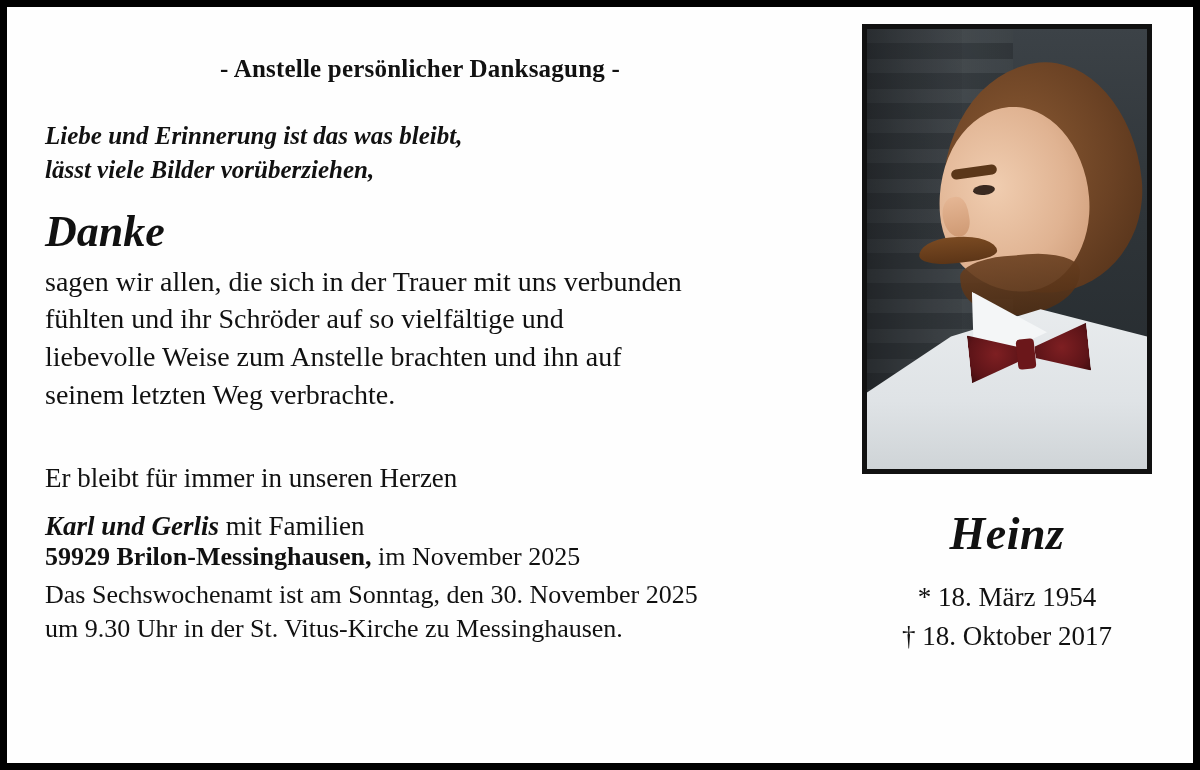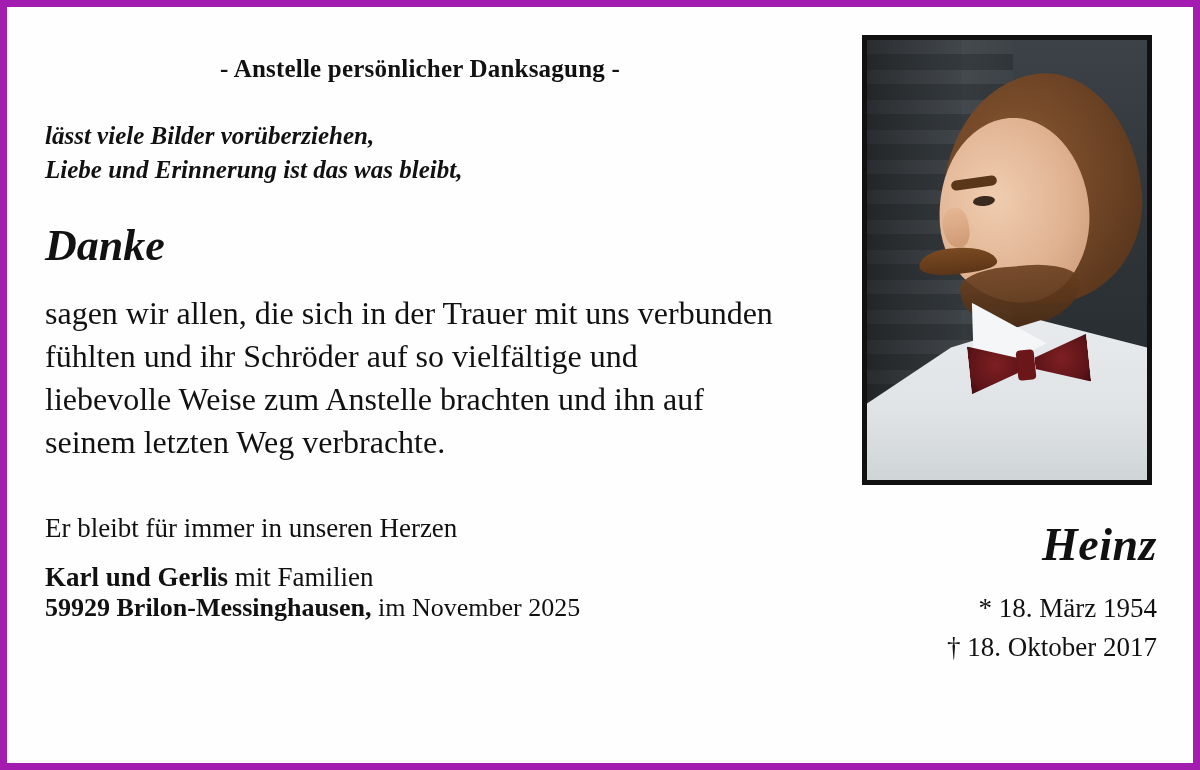--- a/index.html
+++ b/index.html
@@ -13,21 +13,21 @@
     font-family: "Liberation Serif", serif;
     color: #111111;
     overflow: hidden;
   }
   .notice {
     position: relative;
     width: 1200px;
     height: 770px;
     box-sizing: border-box;
     background: #ffffff;
-    border: 7px solid #a21caf;
+    border: 7px solid #000000;
     padding: 0;
   }
   .inner {
     position: absolute;
     left: 0; top: 0; right: 0; bottom: 0;
     background: #fefefe;
   }
 
   
   .left-col {
@@ -47,63 +47,63 @@
   .verse {
     margin-top: 36px;
     font-style: italic;
     font-weight: bold;
     font-size: 25px;
     line-height: 1.37;
   }
   .verse div { white-space: nowrap; }
 
   .danke {
-    margin-top: 36px;
+    margin-top: 22px;
     font-style: italic;
     font-weight: bold;
     font-size: 44px;
     line-height: 1.0;
   }
   .thanks-body {
-    margin-top: 24px;
-    font-size: 32px;
+    margin-top: 9px;
+    font-size: 28px;
     line-height: 1.35;
   }
   .thanks-body div { white-space: nowrap; }
 
   .forever {
     margin-top: 46px;
     font-size: 27px;
     line-height: 1.4;
   }
   .family {
     margin-top: 14px;
     font-size: 27px;
   }
-  .family .bold { font-weight: bold; }
+  .family .bold { font-weight: bold; font-style: italic; }
 
   .place-line {
     font-size: 26px;
   }
   .place-line .bold { font-weight: bold; }
 
   .service {
     margin-top: 6px;
     font-size: 26px;
     line-height: 1.3;
   }
   .service div { white-space: nowrap; }
 
   
   .right-col {
     position: absolute;
     right: 36px;
-    top: 28px;
+    top: 17px;
     width: 300px;
-    text-align: right;
+    text-align: center;
   }
   .photo-frame {
     width: 290px;
     height: 450px;
     margin: 0 auto;
     border: 5px solid #111111;
     box-sizing: border-box;
     background: #2b2f33;
     position: relative;
     overflow: hidden;
@@ -241,39 +241,43 @@
 <body>
 
 <div class="notice">
   <div class="inner">
 
     <div class="left-col">
 
       <div class="headline">- Anstelle persönlicher Danksagung -</div>
 
       <div class="verse">
+        <div>Liebe und Erinnerung ist das was bleibt,</div>
         <div>lässt viele Bilder vorüberziehen,</div>
-        <div>Liebe und Erinnerung ist das was bleibt,</div>
       </div>
 
       <div class="danke">Danke</div>
 
       <div class="thanks-body">
         <div>sagen wir allen, die sich in der Trauer mit uns verbunden</div>
         <div>fühlten und ihr Schröder auf so vielfältige und</div>
         <div>liebevolle Weise zum Anstelle brachten und ihn auf</div>
         <div>seinem letzten Weg verbrachte.</div>
       </div>
 
       <div class="forever">Er bleibt für immer in unseren Herzen</div>
 
       <div class="family"><span class="bold">Karl und Gerlis</span><span> mit Familien</span></div>
 
       <div class="place-line"><span class="bold">59929 Brilon-Messinghausen,</span><span> im November 2025</span></div>
 
+      <div class="service">
+        <div>Das Sechswochenamt ist am Sonntag, den 30. November 2025</div>
+        <div>um 9.30 Uhr in der St. Vitus-Kirche zu Messinghausen.</div>
+      </div>
 
     </div>
 
     <div class="right-col">
       <div class="photo-frame">
         <div class="ph-bg"></div>
         <div class="ph-dark-left"></div>
         <div class="ph-hair"></div>
         <div class="ph-face"></div>
         <div class="ph-brow"></div>

